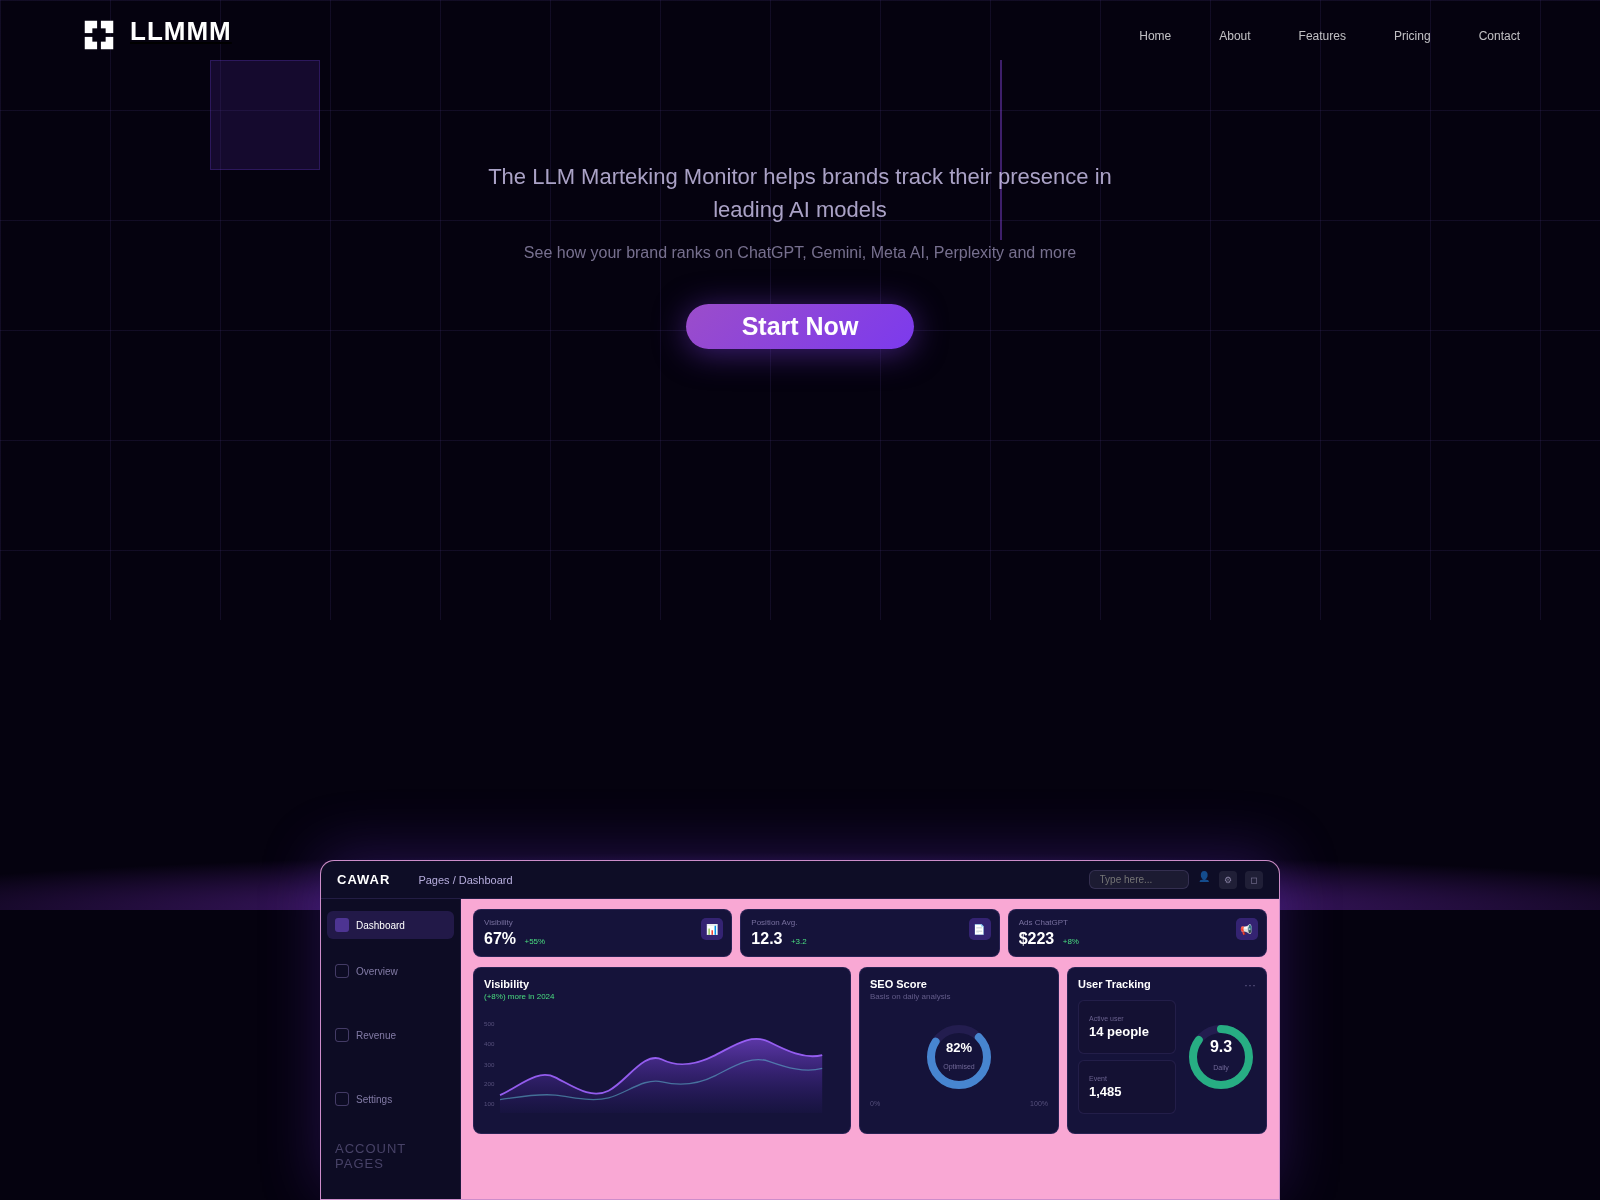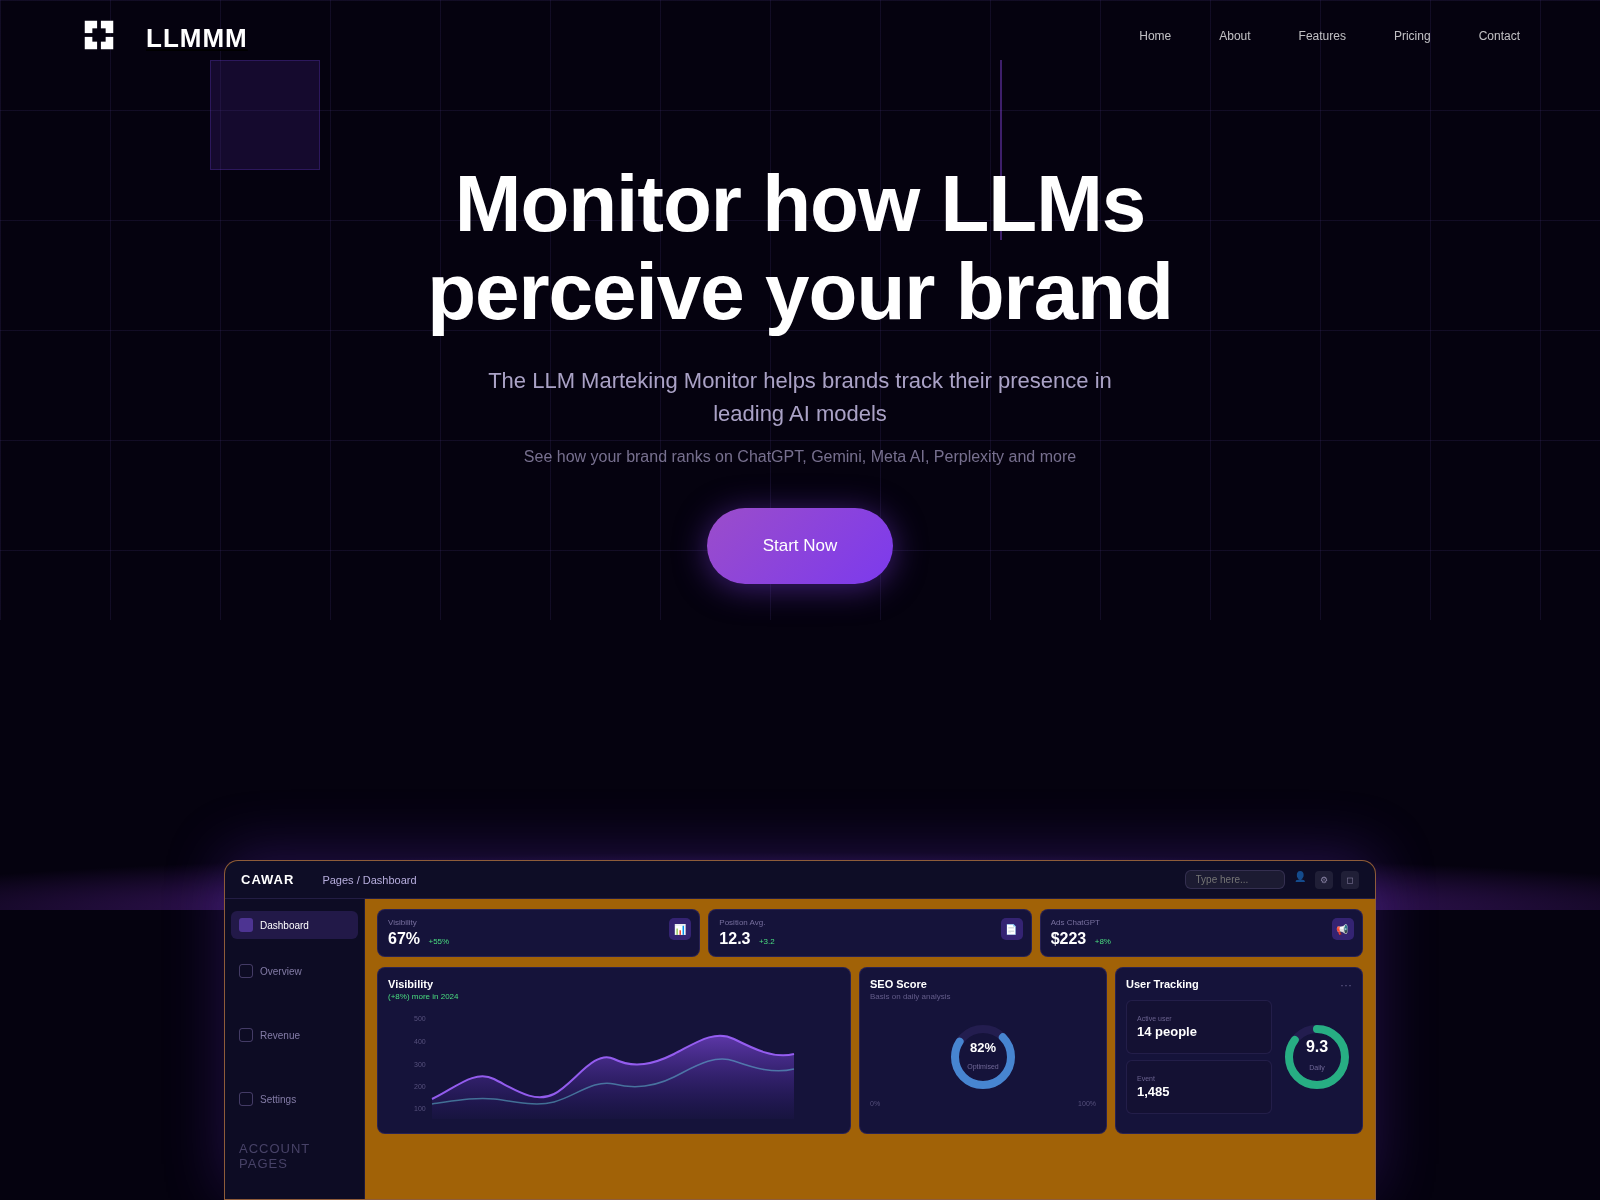--- a/index.html
+++ b/index.html
@@ -46,22 +46,22 @@
       z-index: 10;
       display: flex;
       align-items: center;
       padding: 0 80px;
       height: 70px;
       background: transparent;
     }
 
     .logo-area {
       display: flex;
-      align-items: flex-end;
-      gap: 28px;
+      align-items: flex-start;
+      gap: 12px;
       margin-right: auto;
       text-decoration: underline;
     }
 
     .logo-icon {
       width: 38px;
       height: 38px;
     }
 
     .logo-text {
@@ -114,23 +114,23 @@
     .hero-sub2 {
       color: rgba(180,170,210,0.65);
       font-size: 16px;
       margin-bottom: 42px;
     }
 
     .start-btn {
       display: inline-block;
       background: linear-gradient(135deg, #9b4dca, #7c3aed);
       color: #fff;
-      font-size: 17px;
-      font-weight: 400;
-      padding: 28px 56px;
+      font-size: 25px;
+      font-weight: 700;
+      padding: 8px 56px;
       border-radius: 50px;
       border: none;
       cursor: pointer;
       box-shadow: 0 4px 32px rgba(120,60,220,0.5);
     }
 
     
     .glow-horizon {
       position: absolute;
       bottom: 290px;
@@ -140,23 +140,23 @@
       background: radial-gradient(ellipse 80% 60% at 50% 100%, rgba(160,60,255,0.55) 0%, transparent 80%);
       z-index: 3;
     }
 
     
     .dashboard-preview {
       position: absolute;
       bottom: 0;
       left: 50%;
       transform: translateX(-50%);
-      width: 1152px;
+      width: 960px;
       height: 340px;
-      background: #a16207;
+      background: #f9a8d4;
       border-radius: 14px 14px 0 0;
       border: 1px solid rgba(100,80,180,0.3);
       overflow: hidden;
       z-index: 5;
       box-shadow: 0 -8px 60px rgba(100,50,200,0.3);
     }
 
     
     .db-topbar {
       display: flex;
@@ -463,24 +463,20 @@
   <ul class="nav-links">
     <li><a href="#">Home</a></li>
     <li><a href="#">About</a></li>
     <li><a href="#">Features</a></li>
     <li><a href="#">Pricing</a></li>
     <li><a href="#">Contact</a></li>
   </ul>
 </nav>
 
 <section class="hero">
-  <h1>
-    <span>Monitor how LLMs</span><br>
-    <span>perceive your brand</span>
-  </h1>
   <p class="hero-sub">The LLM Marteking Monitor helps brands track their presence in leading AI models</p>
   <p class="hero-sub2">See how your brand ranks on ChatGPT, Gemini, Meta AI, Perplexity and more</p>
   <button class="start-btn">Start Now</button>
 </section>
 
 <div class="glow-horizon"></div>
 
 <div class="dashboard-preview">
 
   <div class="db-topbar">

